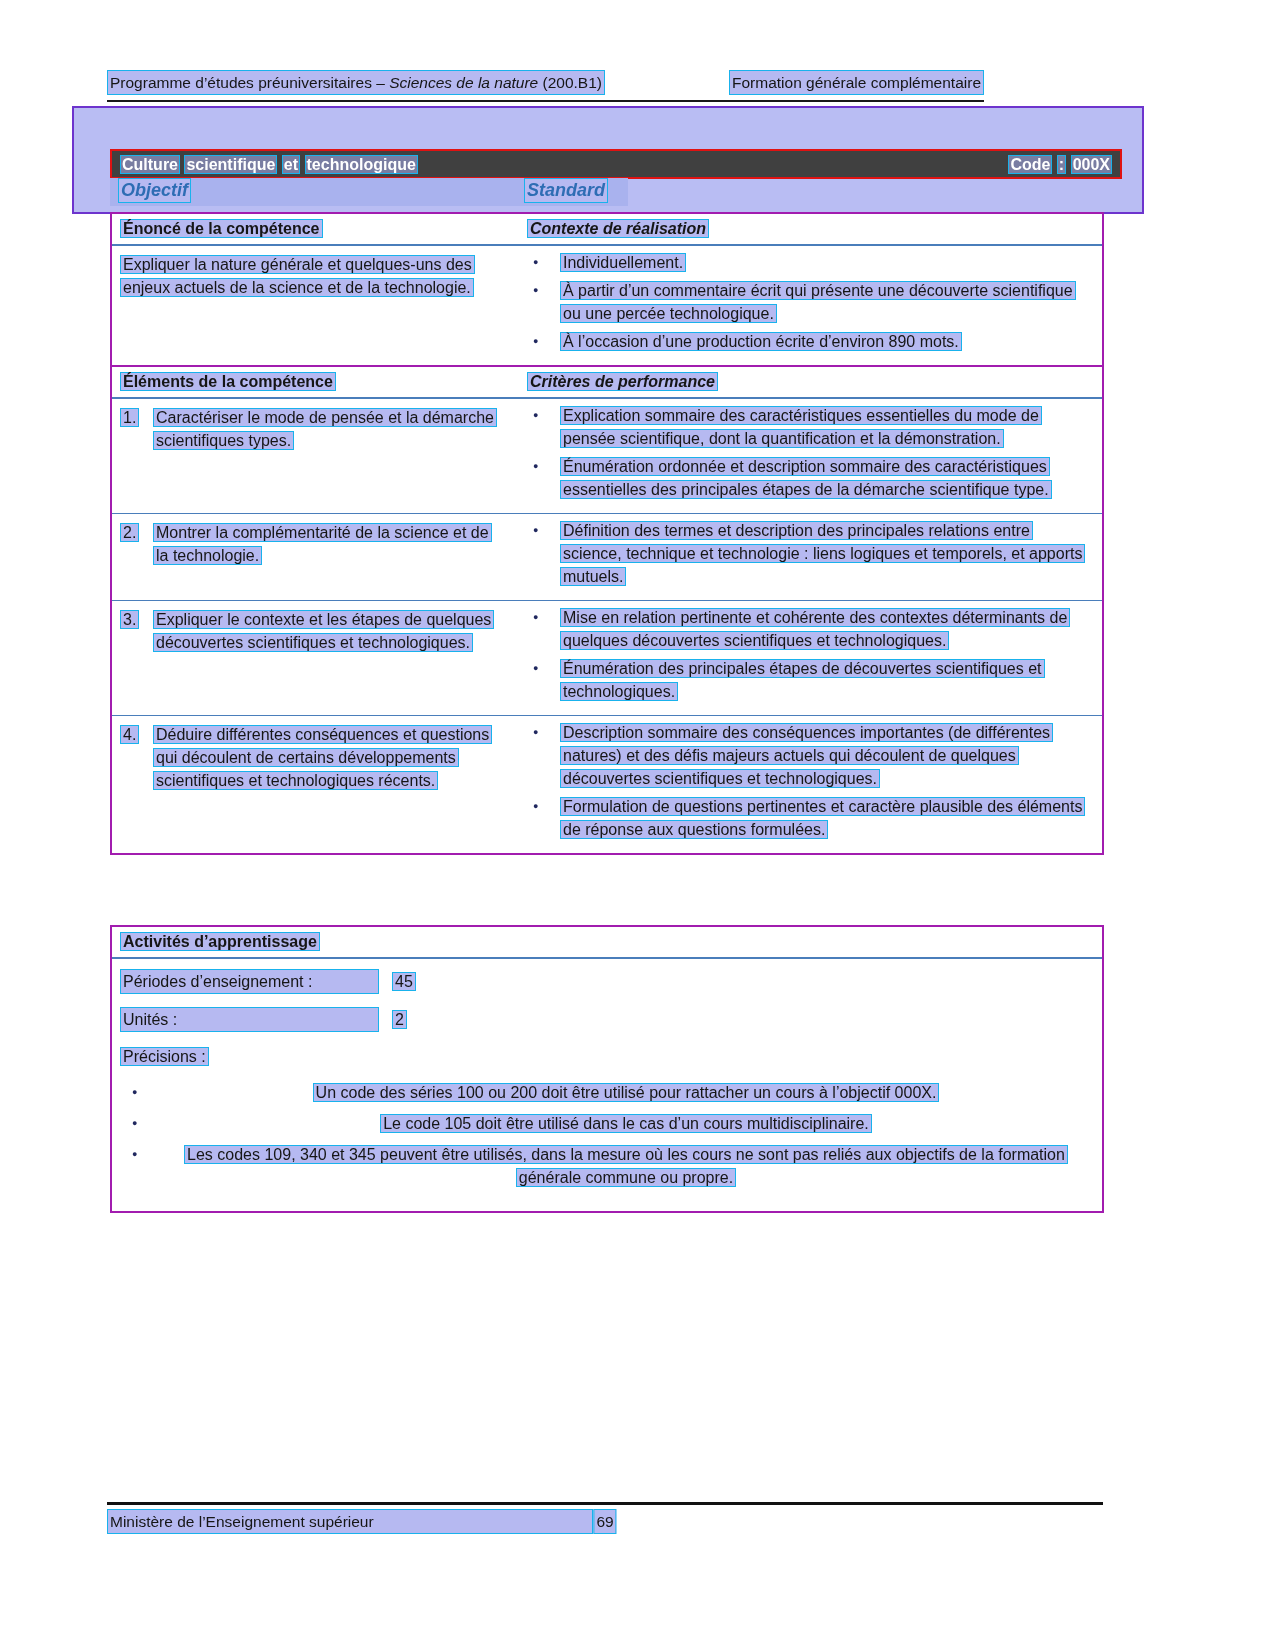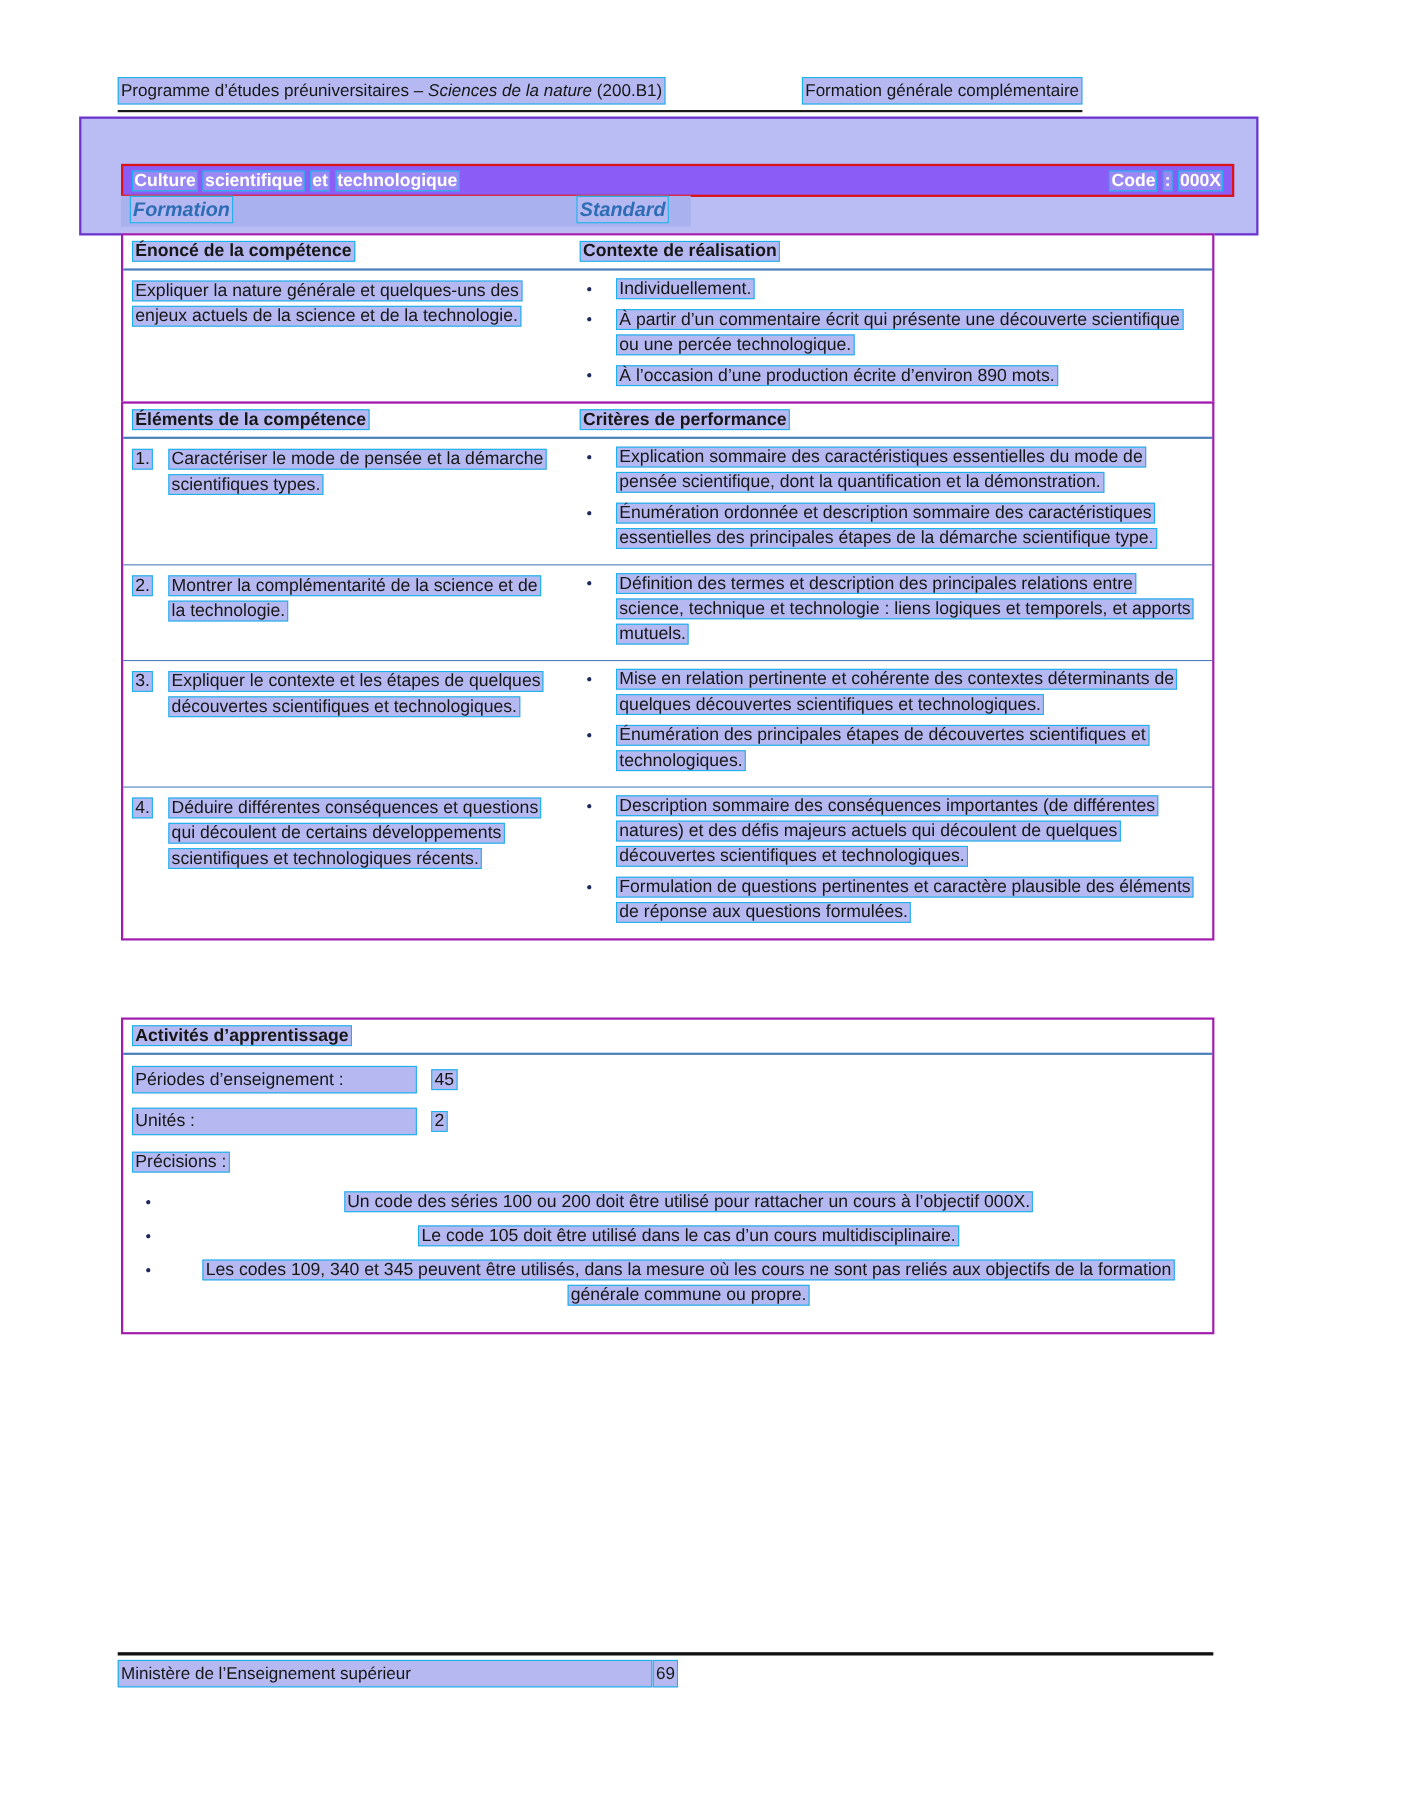--- a/index.html
+++ b/index.html
@@ -24,21 +24,21 @@
     border-bottom:2px solid #1a1a1a;padding-bottom:5px;font-size:15.5px;
   }
 
   
   .anno-zone{
     position:absolute;left:72px;top:106px;width:1068px;height:104px;
     background:#b9bdf3;border:2px solid #6d34cd;
   }
   .title-bar{
     position:absolute;left:36px;top:41px;width:992px;height:26px;
-    background:#8b5cf6;border:2px solid #e01212;
+    background:#404040;border:2px solid #e01212;
     display:flex;justify-content:space-between;align-items:center;
     padding:0 8px;color:#ffffff;font-weight:bold;font-size:16px;
   }
   .objstd-row{position:absolute;left:36px;top:70px;width:992px;height:28px;}
   .objstd-band{position:absolute;left:0;top:0;width:518px;height:28px;background:#a9b2ee;}
   .objectif,.standard{
     position:absolute;top:0;font-size:18px;font-weight:bold;font-style:italic;color:#2e6db4;
   }
   .objectif{left:8px;}
   .standard{left:414px;}
@@ -46,21 +46,21 @@
   
   .tbl{position:absolute;left:110px;width:990px;border:2px solid #a21caf;background:#ffffff;}
   .t1{top:212px;}
   .t2{top:365px;}
   .t3{top:925px;}
   .tbl-head{
     display:grid;grid-template-columns:405px 1fr;
     font-weight:bold;border-bottom:2px solid #4a7ebb;padding:3px 0 4px;
   }
   .tbl-head>div:first-child{padding-left:8px;}
-  .tbl-head>div:last-child{padding-left:10px;}
+  .tbl-head>div:last-child{padding-left:10px;font-style:italic;}
 
   .tbl-body2col{display:grid;grid-template-columns:405px 1fr;padding:5px 0 7px;}
   .cell-left{padding:2px 14px 0 8px;}
   .cell-right{padding-right:12px;}
 
   .blist{list-style:none;margin:0;padding:0;}
   .blist>li{position:relative;padding-left:43px;margin:0 0 5px;}
   .blist>li::before{
     content:"●";position:absolute;left:16px;top:0;line-height:23px;
     font-size:9px;color:#20285f;
@@ -100,21 +100,21 @@
     <div class="hl">Formation générale complémentaire</div>
   </header>
 
   <div class="anno-zone">
     <div class="title-bar">
       <span><span class="wb">Culture</span> <span class="wb">scientifique</span> <span class="wb">et</span> <span class="wb">technologique</span></span>
       <span><span class="wb">Code</span> <span class="wb">:</span> <span class="wb">000X</span></span>
     </div>
     <div class="objstd-row">
       <div class="objstd-band"></div>
-      <span class="objectif hl">Formation</span>
+      <span class="objectif hl">Objectif</span>
       <span class="standard hl">Standard</span>
     </div>
   </div>
 
   <section class="tbl t1">
     <div class="tbl-head">
       <div><span class="hl">Énoncé de la compétence</span></div>
       <div><span class="hl">Contexte de réalisation</span></div>
     </div>
     <div class="tbl-body2col">

